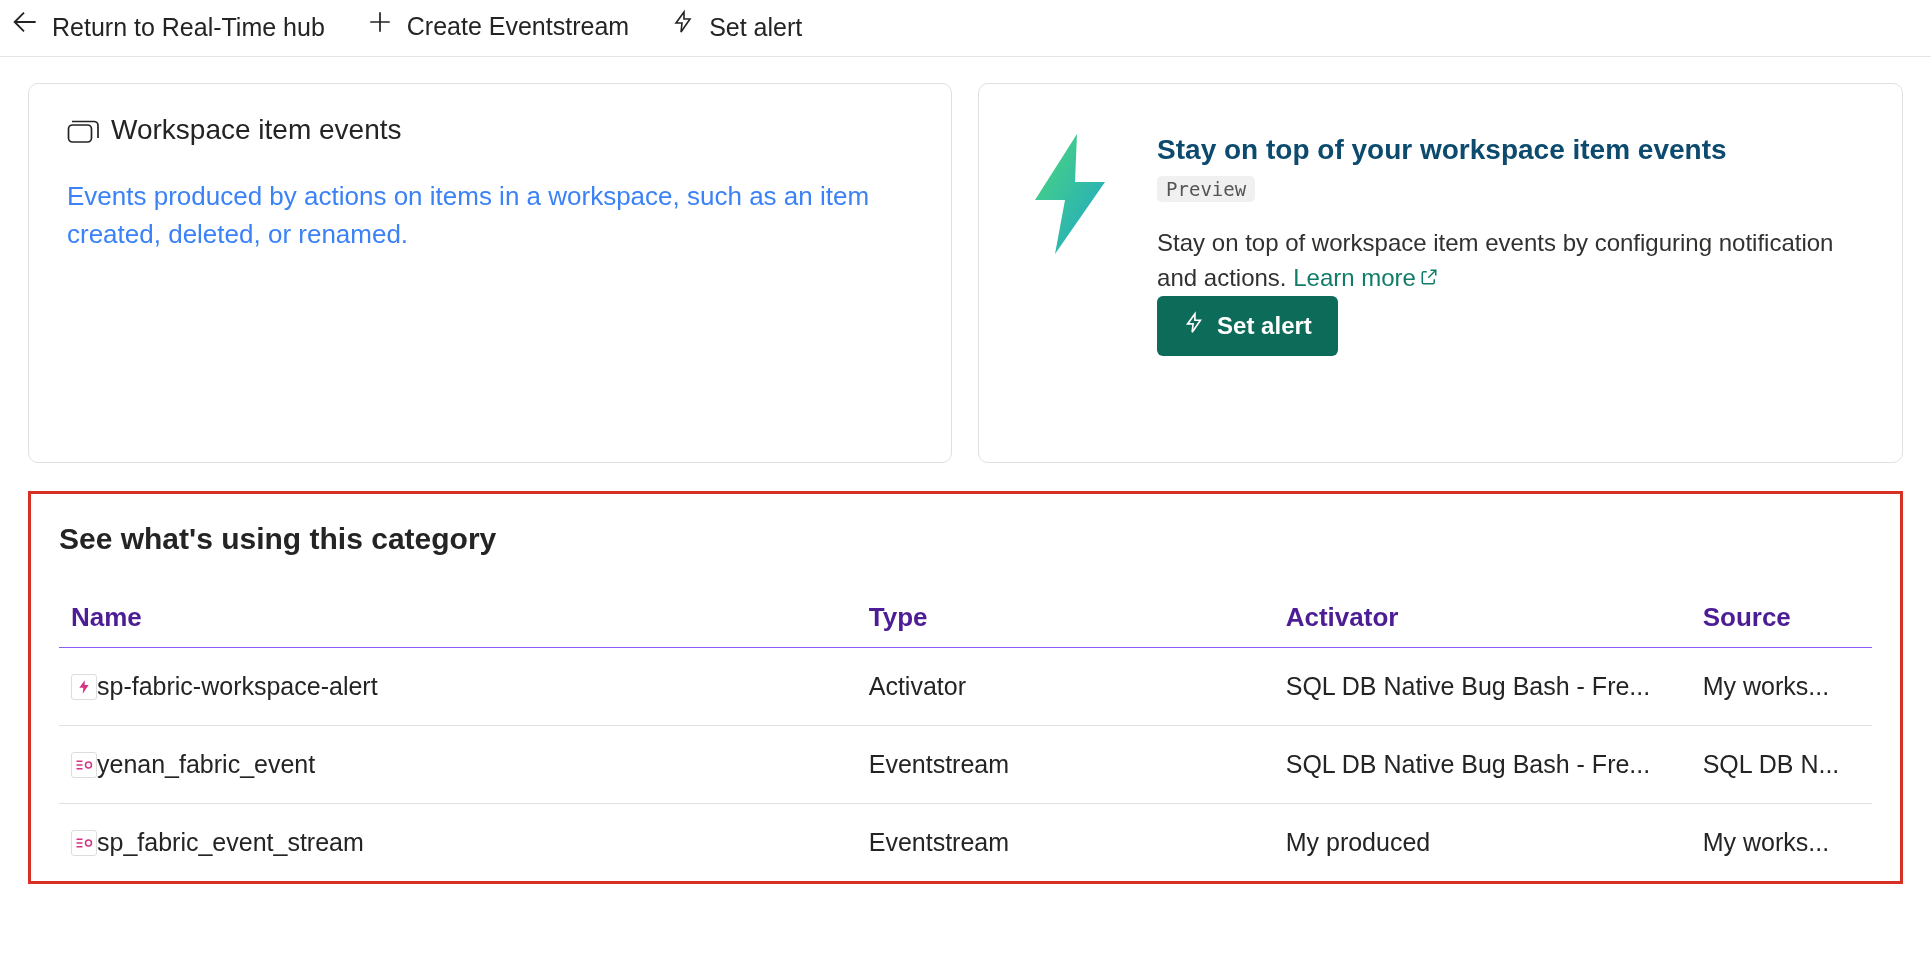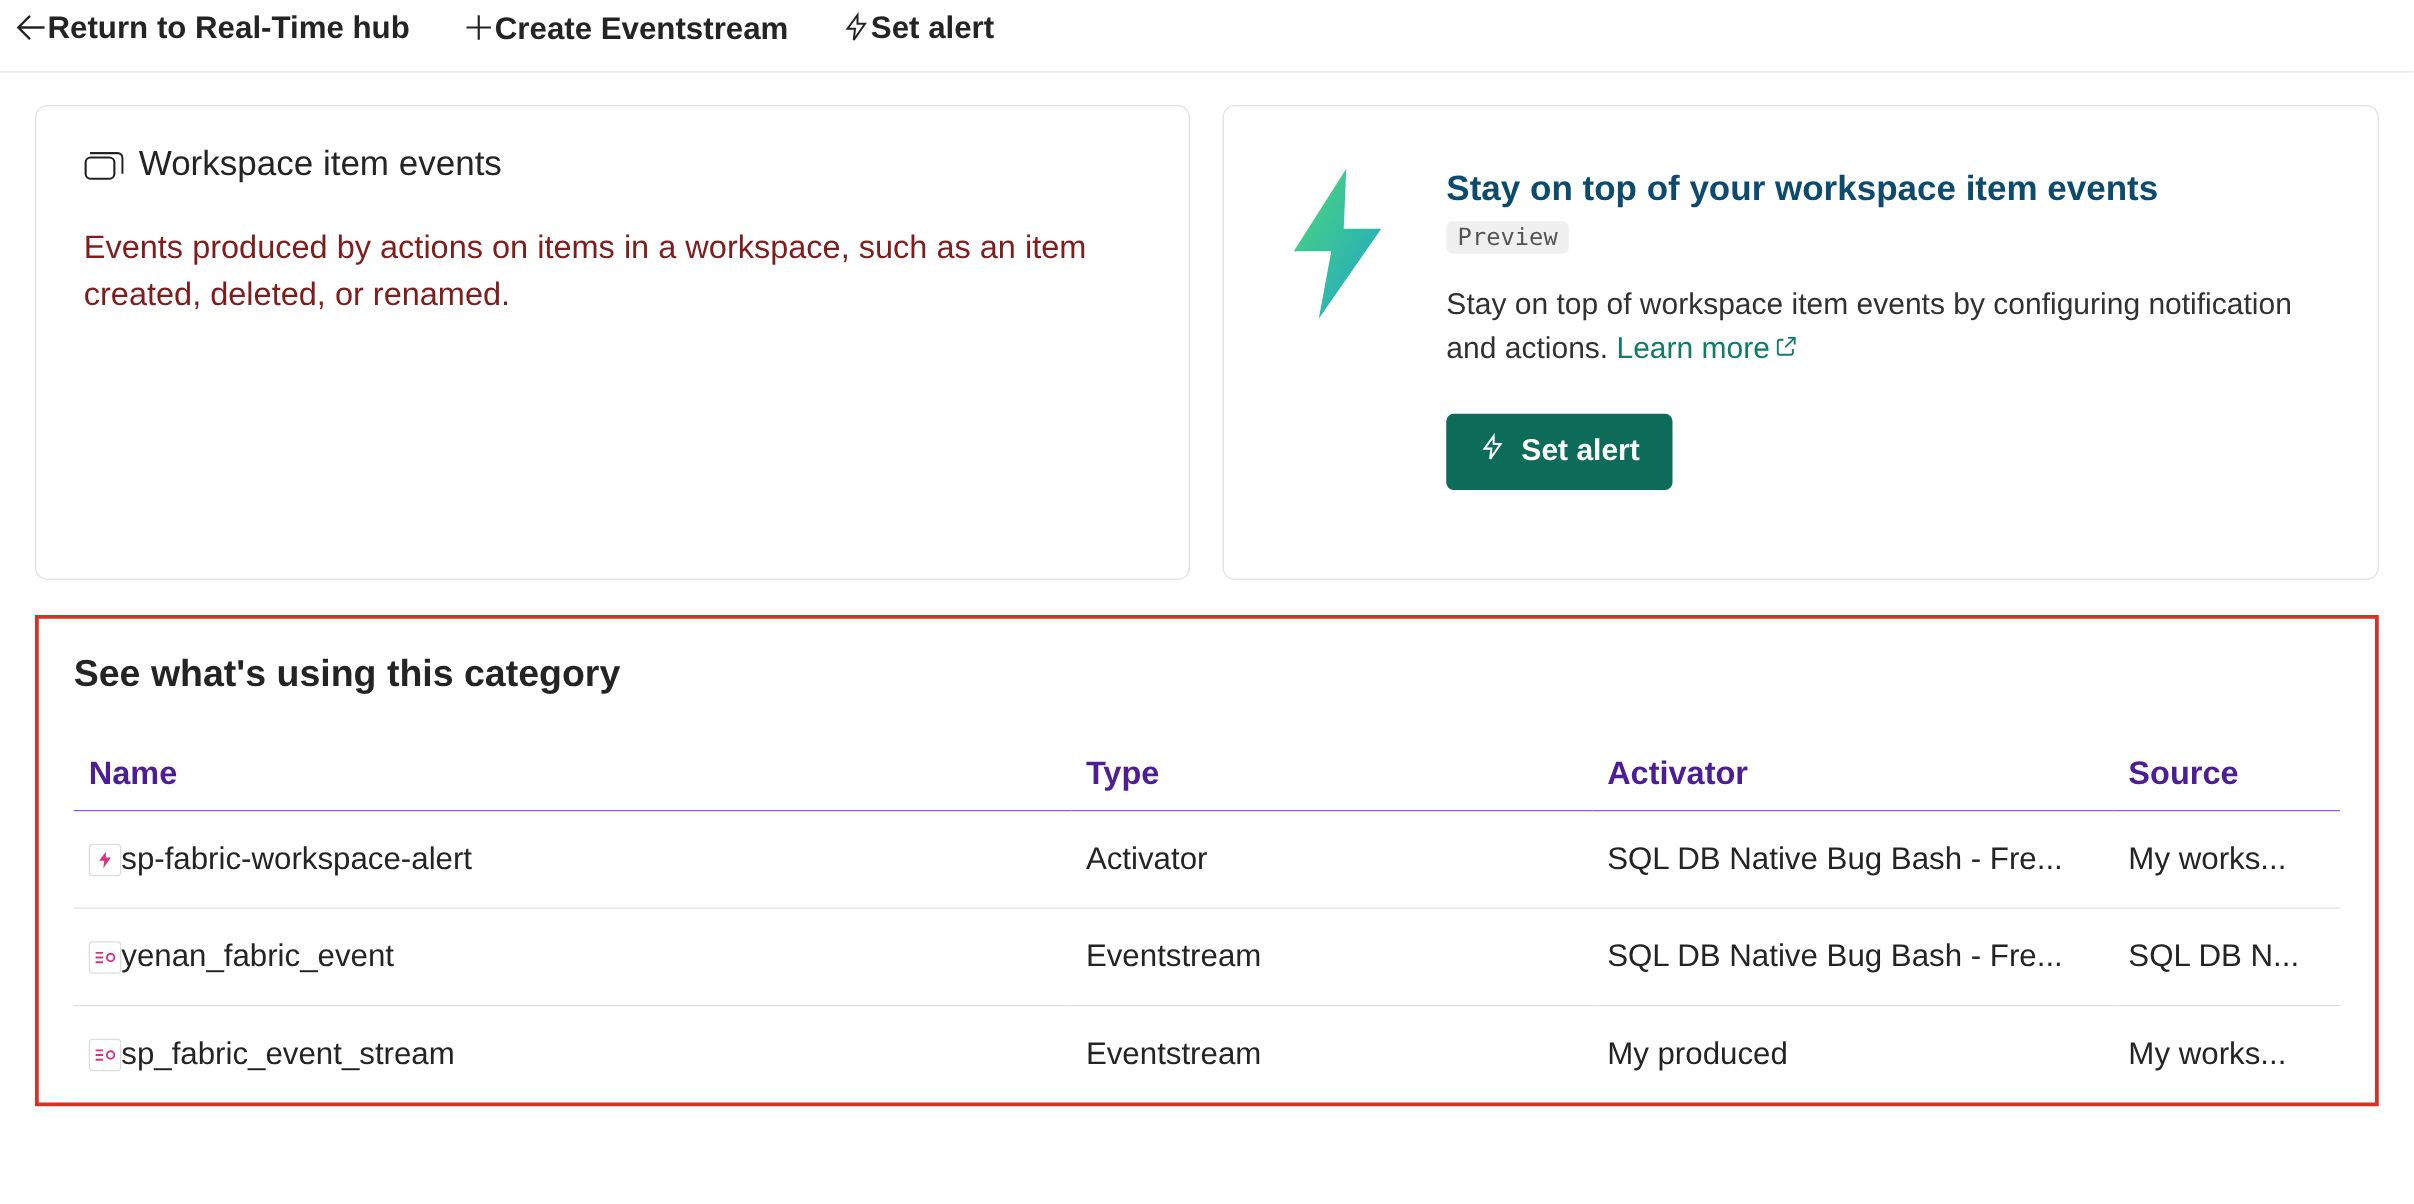--- a/index.html
+++ b/index.html
@@ -15,25 +15,25 @@
     }
     .toolbar {
       display: flex;
       align-items: center;
       padding: 8px 10px 14px 10px;
       gap: 42px;
       border-bottom: 1px solid #e5e5e5;
     }
     .toolbar-item {
       display: flex;
-      align-items: flex-start;
-      gap: 0;
+      align-items: flex-end;
+      gap: 14px;
       cursor: pointer;
       font-size: 25px;
-      font-weight: 700;
+      font-weight: 400;
       color: #242424;
     }
     .content {
       padding: 26px 28px;
     }
     .cards-row {
       display: flex;
       gap: 26px;
     }
     .card {
@@ -61,21 +61,21 @@
       margin-bottom: 32px;
     }
     .card-left-title {
       font-size: 28px;
       font-weight: 400;
       color: #242424;
     }
     .card-left-desc {
       font-size: 26px;
       line-height: 1.45;
-      color: #7f1d1d;
+      color: #3b82f6;
     }
     .bolt-icon-large {
       width: 86px;
       height: 120px;
     }
     .card-right-content {
       flex: 1;
     }
     .card-right-title {
       font-size: 28px;
@@ -90,21 +90,20 @@
       font-family: Consolas, Monaco, monospace;
       font-size: 19px;
       padding: 2px 9px;
       border-radius: 5px;
       margin-bottom: 24px;
     }
     .card-right-desc {
       font-size: 24px;
       line-height: 1.45;
       color: #323130;
-      margin-bottom: 34px;
     }
     .learn-more-link {
       color: #107c67;
       text-decoration: none;
       cursor: pointer;
     }
     .external-icon {
       display: inline-block;
       margin-left: 4px;
       vertical-align: baseline;

